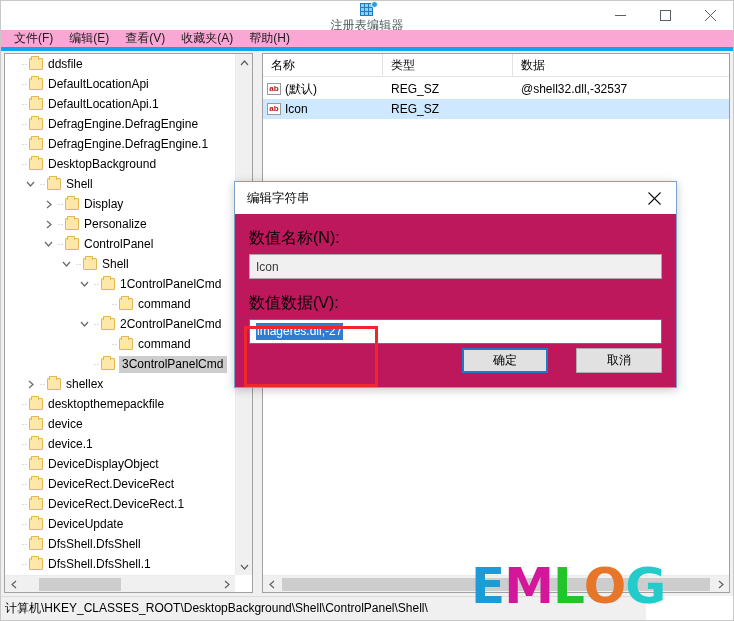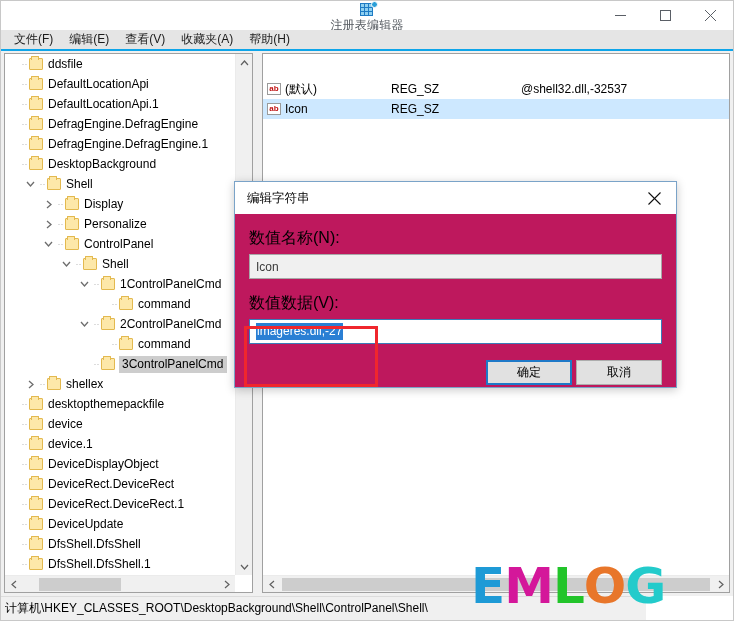--- a/index.html
+++ b/index.html
@@ -55,24 +55,24 @@
     width: 45px; height: 29px;
     display: flex; align-items: center; justify-content: center;
     color: #5a5f66;
   }
   .wbtn svg { display: block; }
 
   
   #menubar {
     position: absolute; left: 0; top: 29px;
     width: 732px; height: 21px;
-    background: #e5e5e5;
+    background: #f9a8d4;
     display: flex; align-items: center;
     padding-left: 5px;
-    border-bottom: 2px solid #0ea5e9;
+    border-bottom: 4px solid #0ea5e9;
   }
   .menu-item {
     font-size: 12px; color: #1b1b1b;
     padding: 2px 8px 3px 8px;
     white-space: nowrap;
   }
 
   
   #panes {
     position: absolute; left: 0; top: 50px;
@@ -261,22 +261,22 @@
   }
   .dlg-input.editable {
     background: #ffffff; border: 1px solid #3a7bb8;
     color: #000;
   }
   .sel-text {
     background: #2a7fd4; color: #ffffff;
     padding: 1px 1px 2px 1px;
   }
   #dlg-buttons {
-    position: absolute; right: 14px; bottom: 2px;
-    display: flex; gap: 4px;
+    position: absolute; right: 14px; bottom: 14px;
+    display: flex; gap: 28px;
   }
   .dlg-btn {
     width: 86px; height: 25px;
     background: #e1e1e1; border: 1px solid #adadad;
     display: flex; align-items: center; justify-content: center;
     font-size: 12px; color: #000;
   }
   .dlg-btn.default {
     border: 2px solid #1e79c8;
   }
@@ -570,20 +570,25 @@
               <polyline points="1,1 5,4.5 1,8" fill="none" stroke="#606060" stroke-width="1.2"></polyline>
             </svg>
         </div>
         <div class="hthumb" style="left:34px; width:82px;"></div>
       </div>
     </div>
 
     <div id="splitter"></div>
 
     <div id="list-pane">
+      <div id="list-header">
+        <div class="lcol c1">名称</div>
+        <div class="lcol c2">类型</div>
+        <div class="lcol c3">数据</div>
+      </div>
       <div id="list-rows" style="position:absolute; left:0; top:25px; right:0;">
           <div class="lrow">
             <div class="lcell c1">
               <span class="abicon">ab</span>
               <span>(默认)</span>
             </div>
             <div class="lcell c2">REG_SZ</div>
             <div class="lcell c3">@shell32.dll,-32537</div>
           </div>
           <div class="lrow sel">

